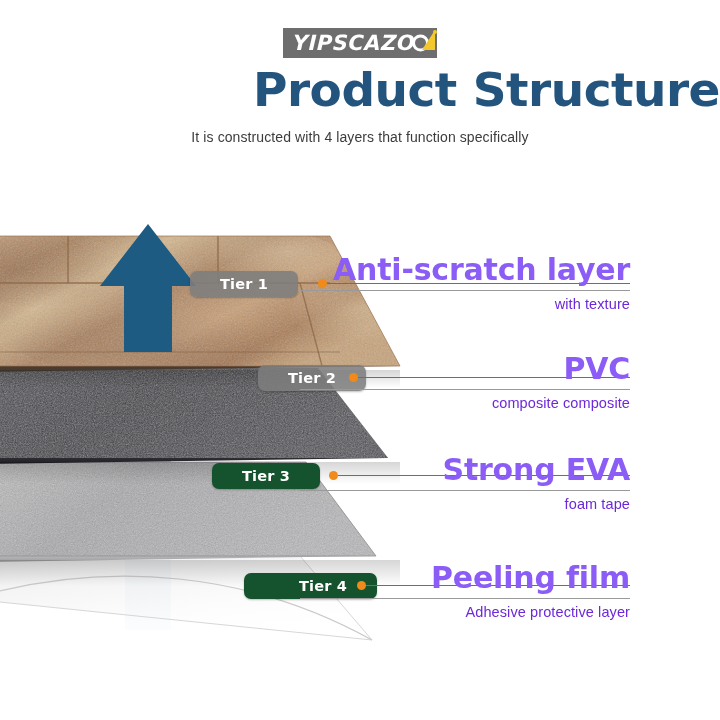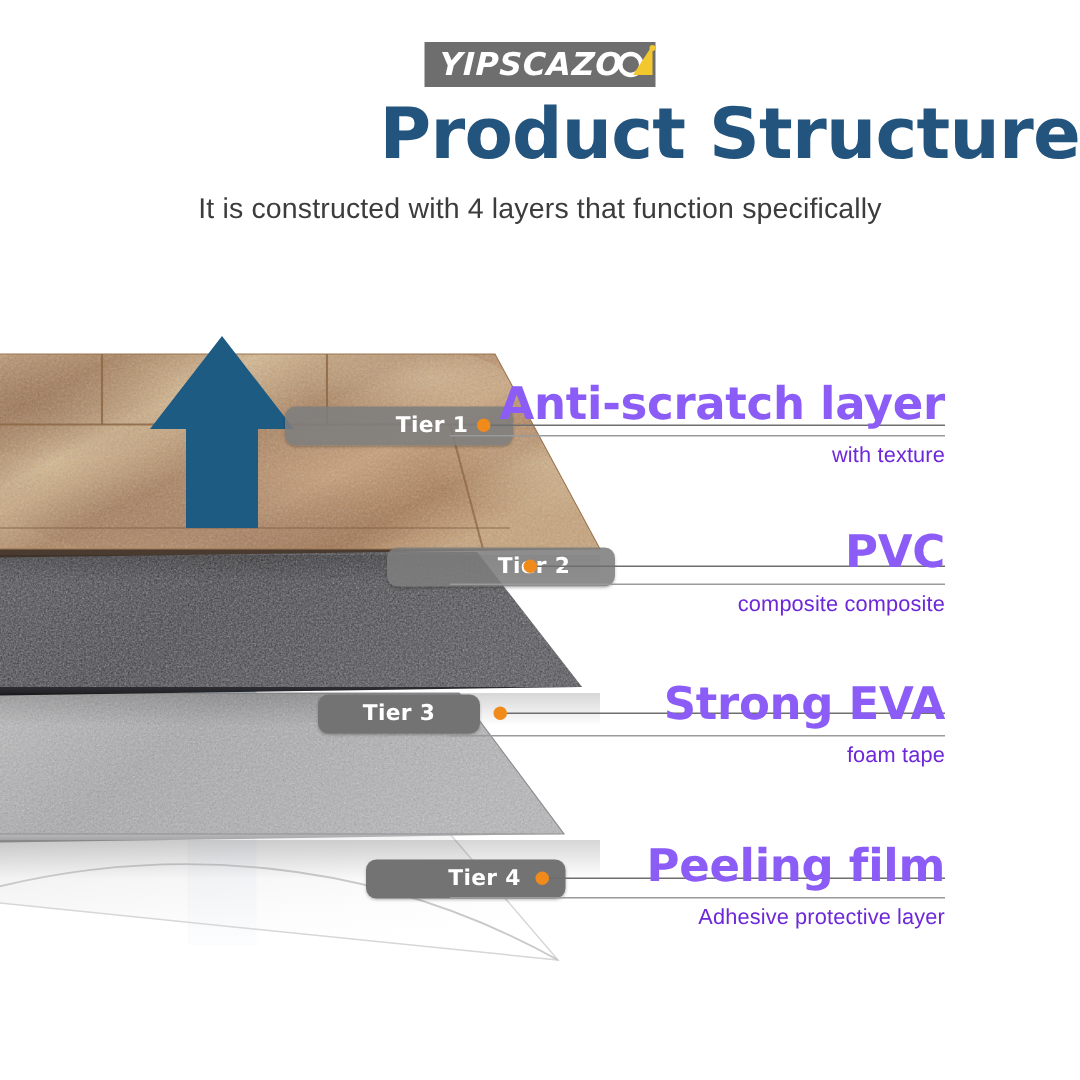--- a/index.html
+++ b/index.html
@@ -69,21 +69,21 @@
     font-size: 47px;
     font-weight: bold;
     font-family: "DejaVu Sans", sans-serif;
     letter-spacing: -0.5px;
   }
   .subtitle {
     position: absolute;
     left: 0; right: 0; top: 129px;
     text-align: center;
     color: #3c3c3c;
-    font-size: 19px;
+    font-size: 14px;
     font-weight: normal;
     letter-spacing: 0.1px;
   }
 
   
   .stack { position: absolute; left: 0; top: 0; width: 720px; height: 720px; }
   .stack svg { position: absolute; left: 0; top: 0; }
 
   
   .tier-badge {
@@ -91,22 +91,22 @@
     height: 26px;
     border-radius: 7px;
     display: flex; align-items: center; justify-content: center;
     color: #ffffff;
     font-size: 14.5px;
     font-weight: bold;
     letter-spacing: 0.2px;
     font-family: "DejaVu Sans", sans-serif;
     box-shadow: 0 1px 2px rgba(0,0,0,0.25);
   }
-  .tier-badge.dark   { background: #737373; }
-  .tier-badge.light  { background: rgba(125,125,125,0.88); padding-left: 44px; }
+  .tier-badge.dark   { background: #14532d; }
+  .tier-badge.light  { background: rgba(125,125,125,0.88); }
 
   .tier-dot {
     position: absolute;
     width: 9px; height: 9px;
     border-radius: 50%;
     background: #f08a1b;
   }
   .tier-line {
     position: absolute;
     height: 1px;

